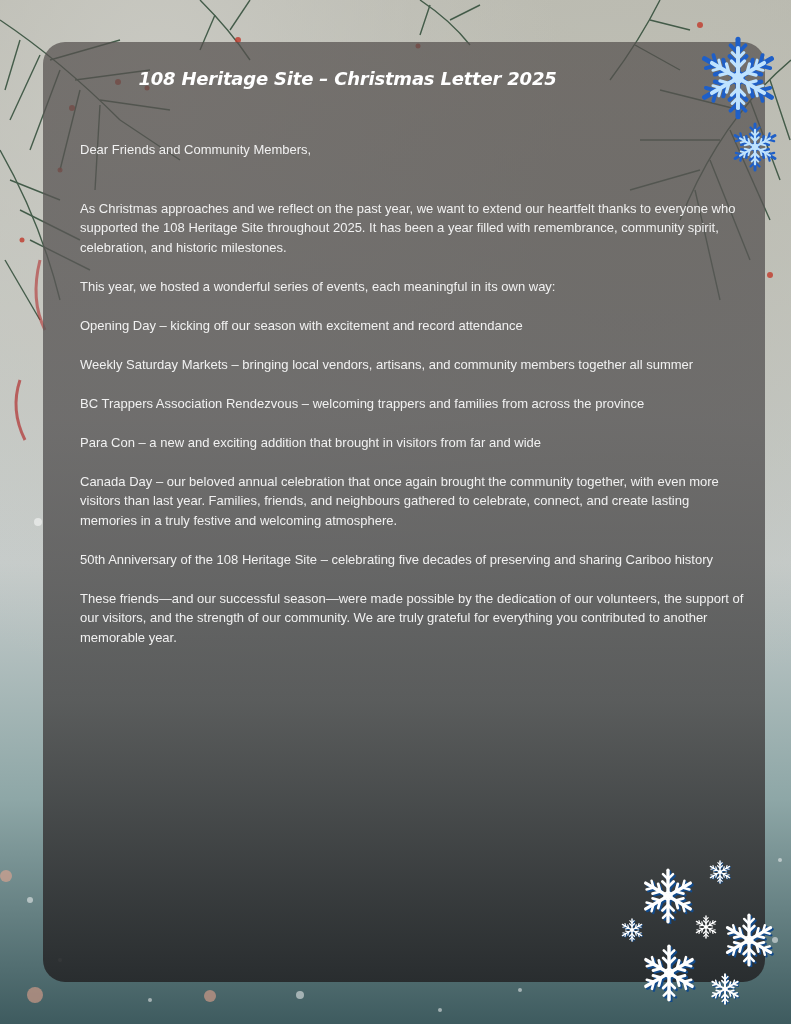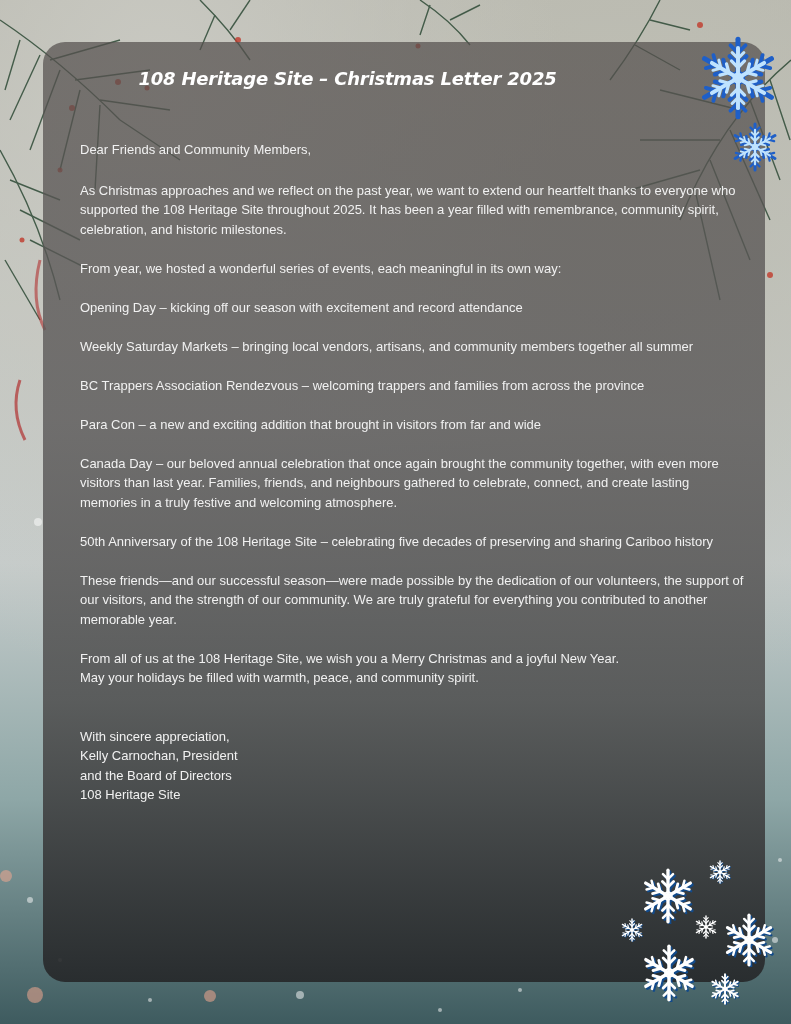--- a/index.html
+++ b/index.html
@@ -20,21 +20,21 @@
   .title {
     position: absolute; left: 0; width: 695px; top: 68px; text-align: center;
     color: #ffffff; font-weight: bold; font-style: italic; font-size: 18px;
     font-family: "DejaVu Sans", sans-serif; letter-spacing: -0.2px;
   }
   .content {
     position: absolute; left: 80px; top: 140px; width: 665px;
     color: #f1f1f1; font-size: 13px; line-height: 19.5px;
   }
   .content p { margin: 0 0 19.5px 0; }
-  .content p.salutation { margin-bottom: 21px; }
+  .content p.salutation { margin-bottom: 39px; }
   .content p.closing { margin-top: 39px; margin-bottom: 0; }
   .flake { position: absolute; }
 </style>
 </head>
 <body>
 
 <svg class="bg-layer" width="791" height="1024" viewBox="0 0 791 1024">
   <g stroke="#2e4a36" stroke-width="1.4" fill="none" opacity="0.85">
 
     <path d="M0 20 Q60 60 120 120"></path>
@@ -105,38 +105,28 @@
   </g>
 </svg>
 
 <div class="panel"></div>
 
 <div class="title">108 Heritage Site – Christmas Letter 2025</div>
 
 <div class="content">
   <p class="salutation">Dear Friends and Community Members,</p>
   <p>As Christmas approaches and we reflect on the past year, we want to extend our heartfelt thanks to everyone who supported the 108 Heritage Site throughout 2025. It has been a year filled with remembrance, community spirit, celebration, and historic milestones.</p>
-  <p>From year, we hosted a wonderful series of events, each meaningful in its own way:</p>
+  <p>This year, we hosted a wonderful series of events, each meaningful in its own way:</p>
   <p>Opening Day – kicking off our season with excitement and record attendance</p>
   <p>Weekly Saturday Markets – bringing local vendors, artisans, and community members together all summer</p>
   <p>BC Trappers Association Rendezvous – welcoming trappers and families from across the province</p>
   <p>Para Con – a new and exciting addition that brought in visitors from far and wide</p>
   <p>Canada Day – our beloved annual celebration that once again brought the community together, with even more visitors than last year. Families, friends, and neighbours gathered to celebrate, connect, and create lasting memories in a truly festive and welcoming atmosphere.</p>
   <p>50th Anniversary of the 108 Heritage Site – celebrating five decades of preserving and sharing Cariboo history</p>
   <p>These friends—and our successful season—were made possible by the dedication of our volunteers, the support of our visitors, and the strength of our community. We are truly grateful for everything you contributed to another memorable year.</p>
-  <p style="margin-bottom:0">
-    <span>From all of us at the 108 Heritage Site, we wish you a Merry Christmas and a joyful New Year.</span><br>
-    <span>May your holidays be filled with warmth, peace, and community spirit.</span>
-  </p>
-  <p class="closing">
-    <span>With sincere appreciation,</span><br>
-    <span>Kelly Carnochan, President</span><br>
-    <span>and the Board of Directors</span><br>
-    <span>108 Heritage Site</span>
-  </p>
 </div>
 
 <svg width="0" height="0" style="position:absolute">
   <defs>
     <g id="flk">
       <g id="arm">
         <line x1="0" y1="0" x2="0" y2="-46" stroke-width="6" stroke-linecap="round"></line>
         <line x1="0" y1="-16" x2="-10" y2="-26" stroke-width="5" stroke-linecap="round"></line>
         <line x1="0" y1="-16" x2="10" y2="-26" stroke-width="5" stroke-linecap="round"></line>
         <line x1="0" y1="-30" x2="-9" y2="-39" stroke-width="4.5" stroke-linecap="round"></line>

